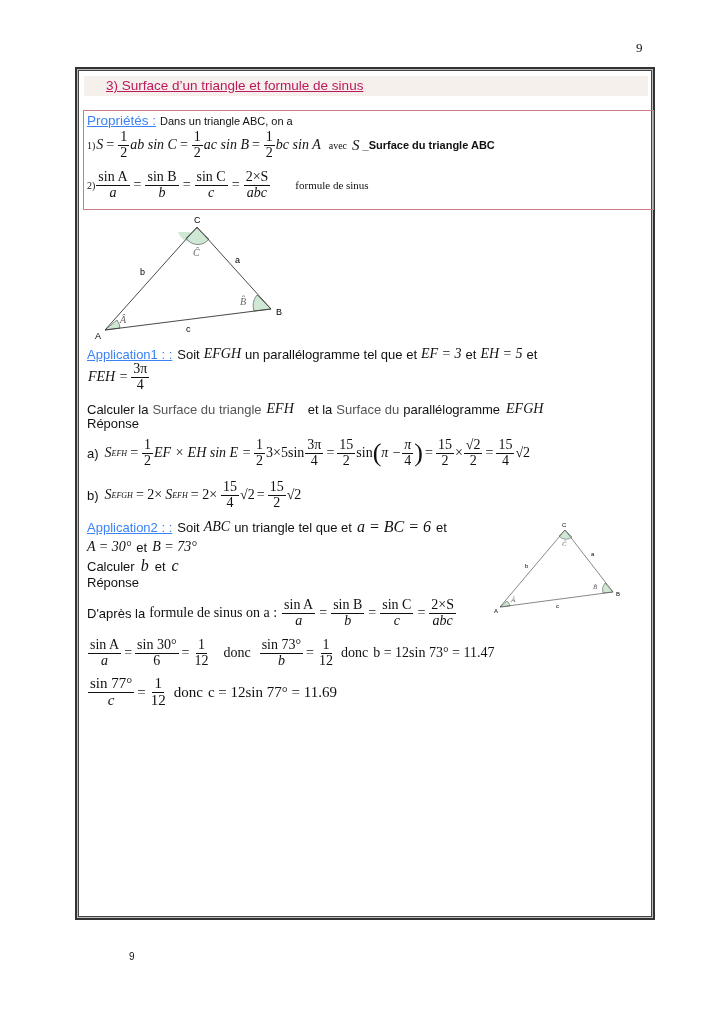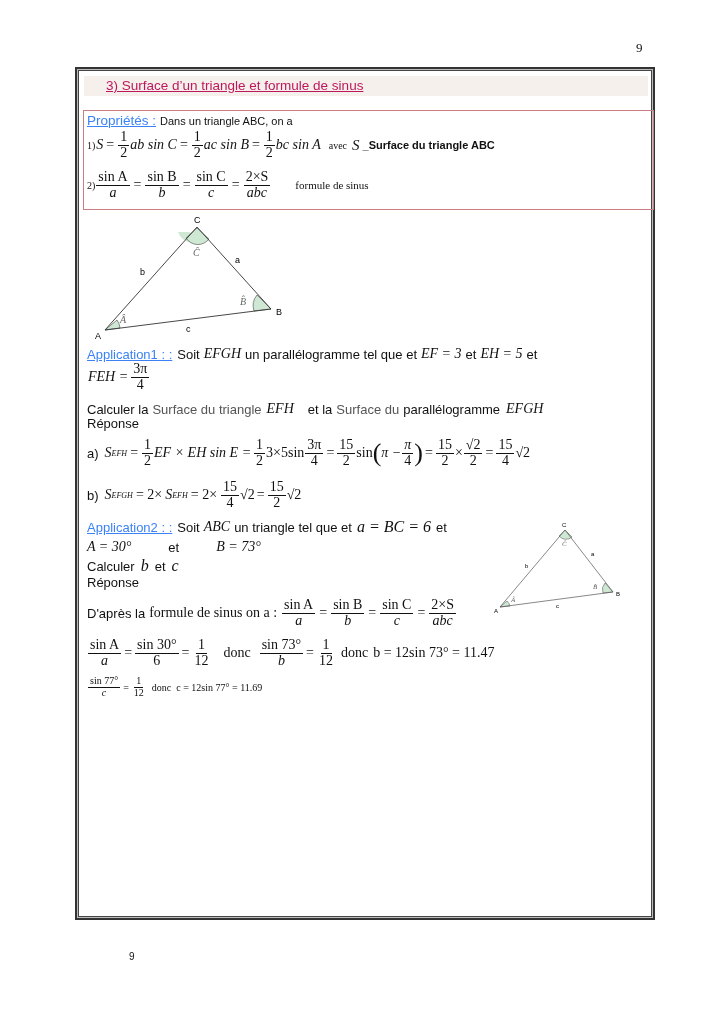--- a/index.html
+++ b/index.html
@@ -208,21 +208,21 @@
 </div>
 
 <div class="row" style="left:87px; top:518px; font-size:13px;">
   <span class="red">Application2 : :</span>
   <span style="margin-left:5px;">Soit</span>
   <span class="it" style="margin:0 4px; font-size:14px;">ABC</span>
   <span>un triangle tel que et</span>
   <span class="it" style="margin:0 5px; font-size:16px;">a = BC = 6</span>
   <span>et</span>
 </div>
-<div class="row" style="left:87px; top:539px; font-size:13px;gap:32px;">
+<div class="row" style="left:87px; top:539px; font-size:13px;">
   <span class="it" style="font-size:14px;">A = 30°</span>
   <span style="margin:0 5px;">et</span>
   <span class="it" style="font-size:14px;">B = 73°</span>
 </div>
 <div class="row" style="left:87px; top:557px; font-size:13px;">
   <span>Calculer</span>
   <span class="it" style="margin:0 6px; font-size:16px;">b</span>
   <span>et</span>
   <span class="it" style="margin-left:6px; font-size:16px;">c</span>
 </div>
@@ -294,21 +294,21 @@
     </span>
   <span style="margin:0 2px;">=</span>
   <span class="frac">
       <span class="n">1</span>
       <span class="d">12</span>
     </span>
   <span style="margin:0 5px;">donc</span>
   <span>b = 12sin 73° = 11.47</span>
 </div>
 
-<div class="row serif" style="left:87px; top:676px; font-size:10px;">
+<div class="row serif" style="left:87px; top:676px; font-size:15px;">
   <span class="frac">
       <span class="n">sin 77°</span>
       <span class="d it">c</span>
     </span>
   <span style="margin:0 2px;">=</span>
   <span class="frac">
       <span class="n">1</span>
       <span class="d">12</span>
     </span>
   <span style="margin:0 5px;">donc</span>

